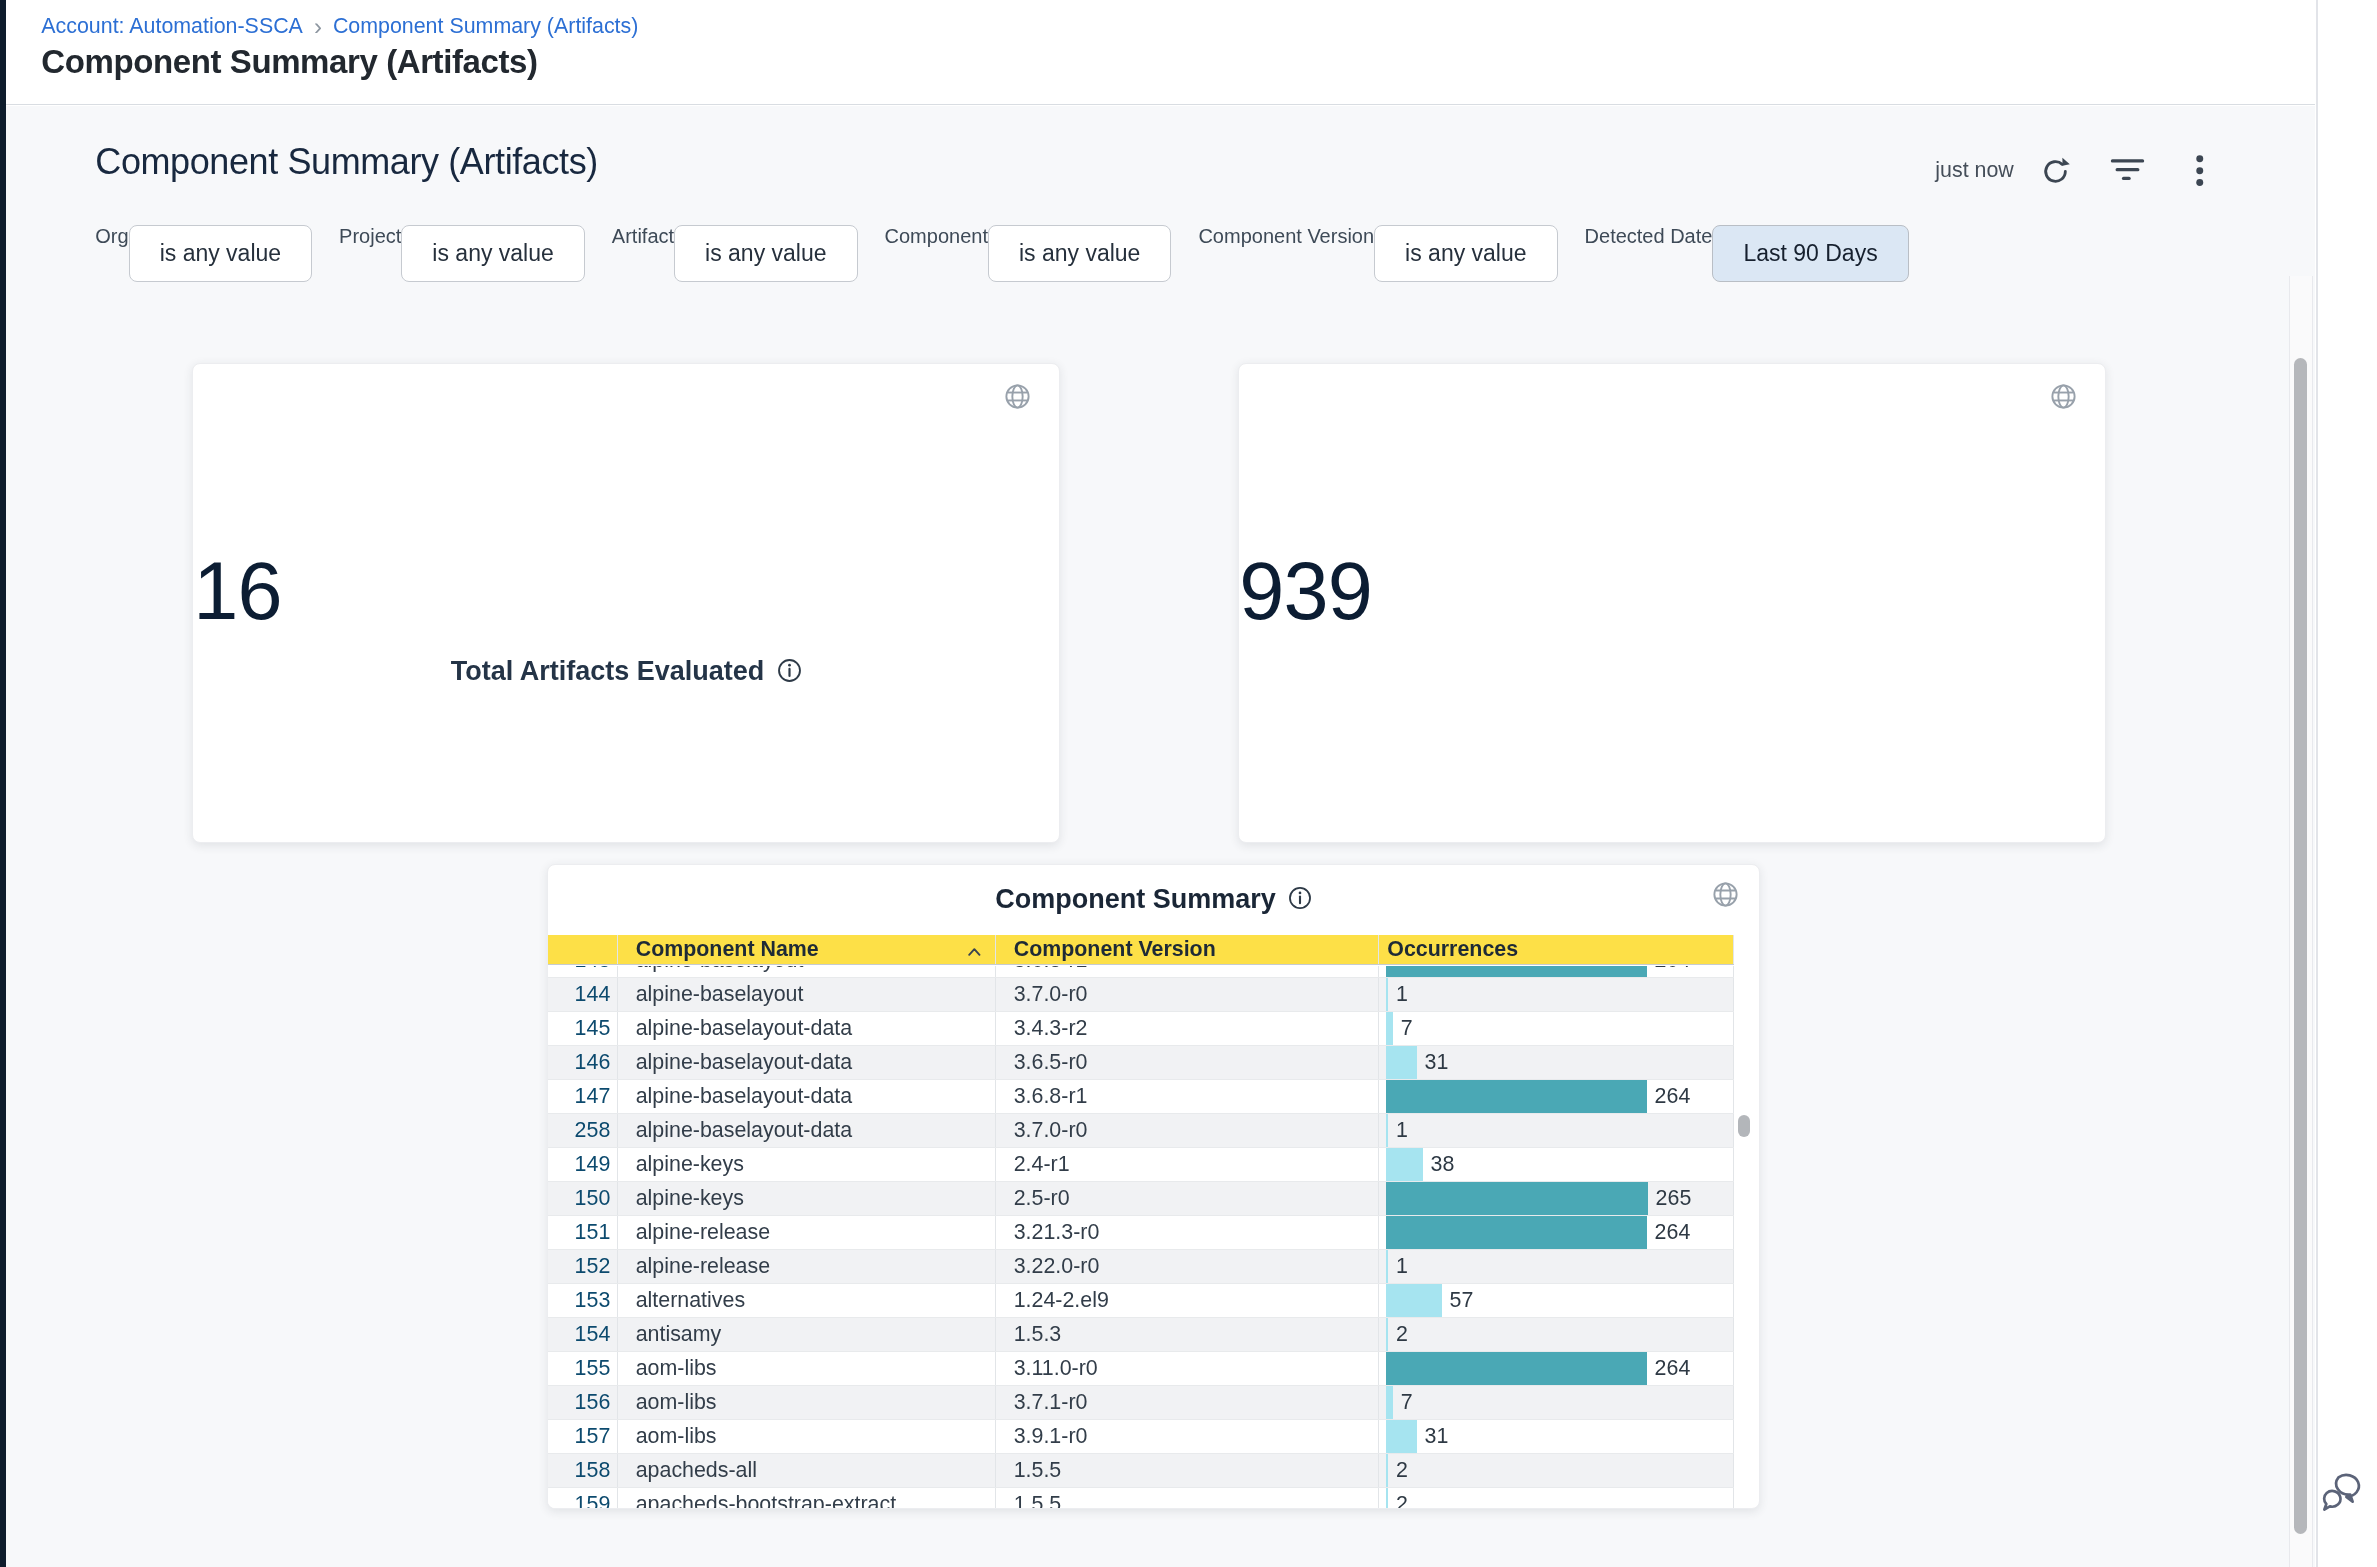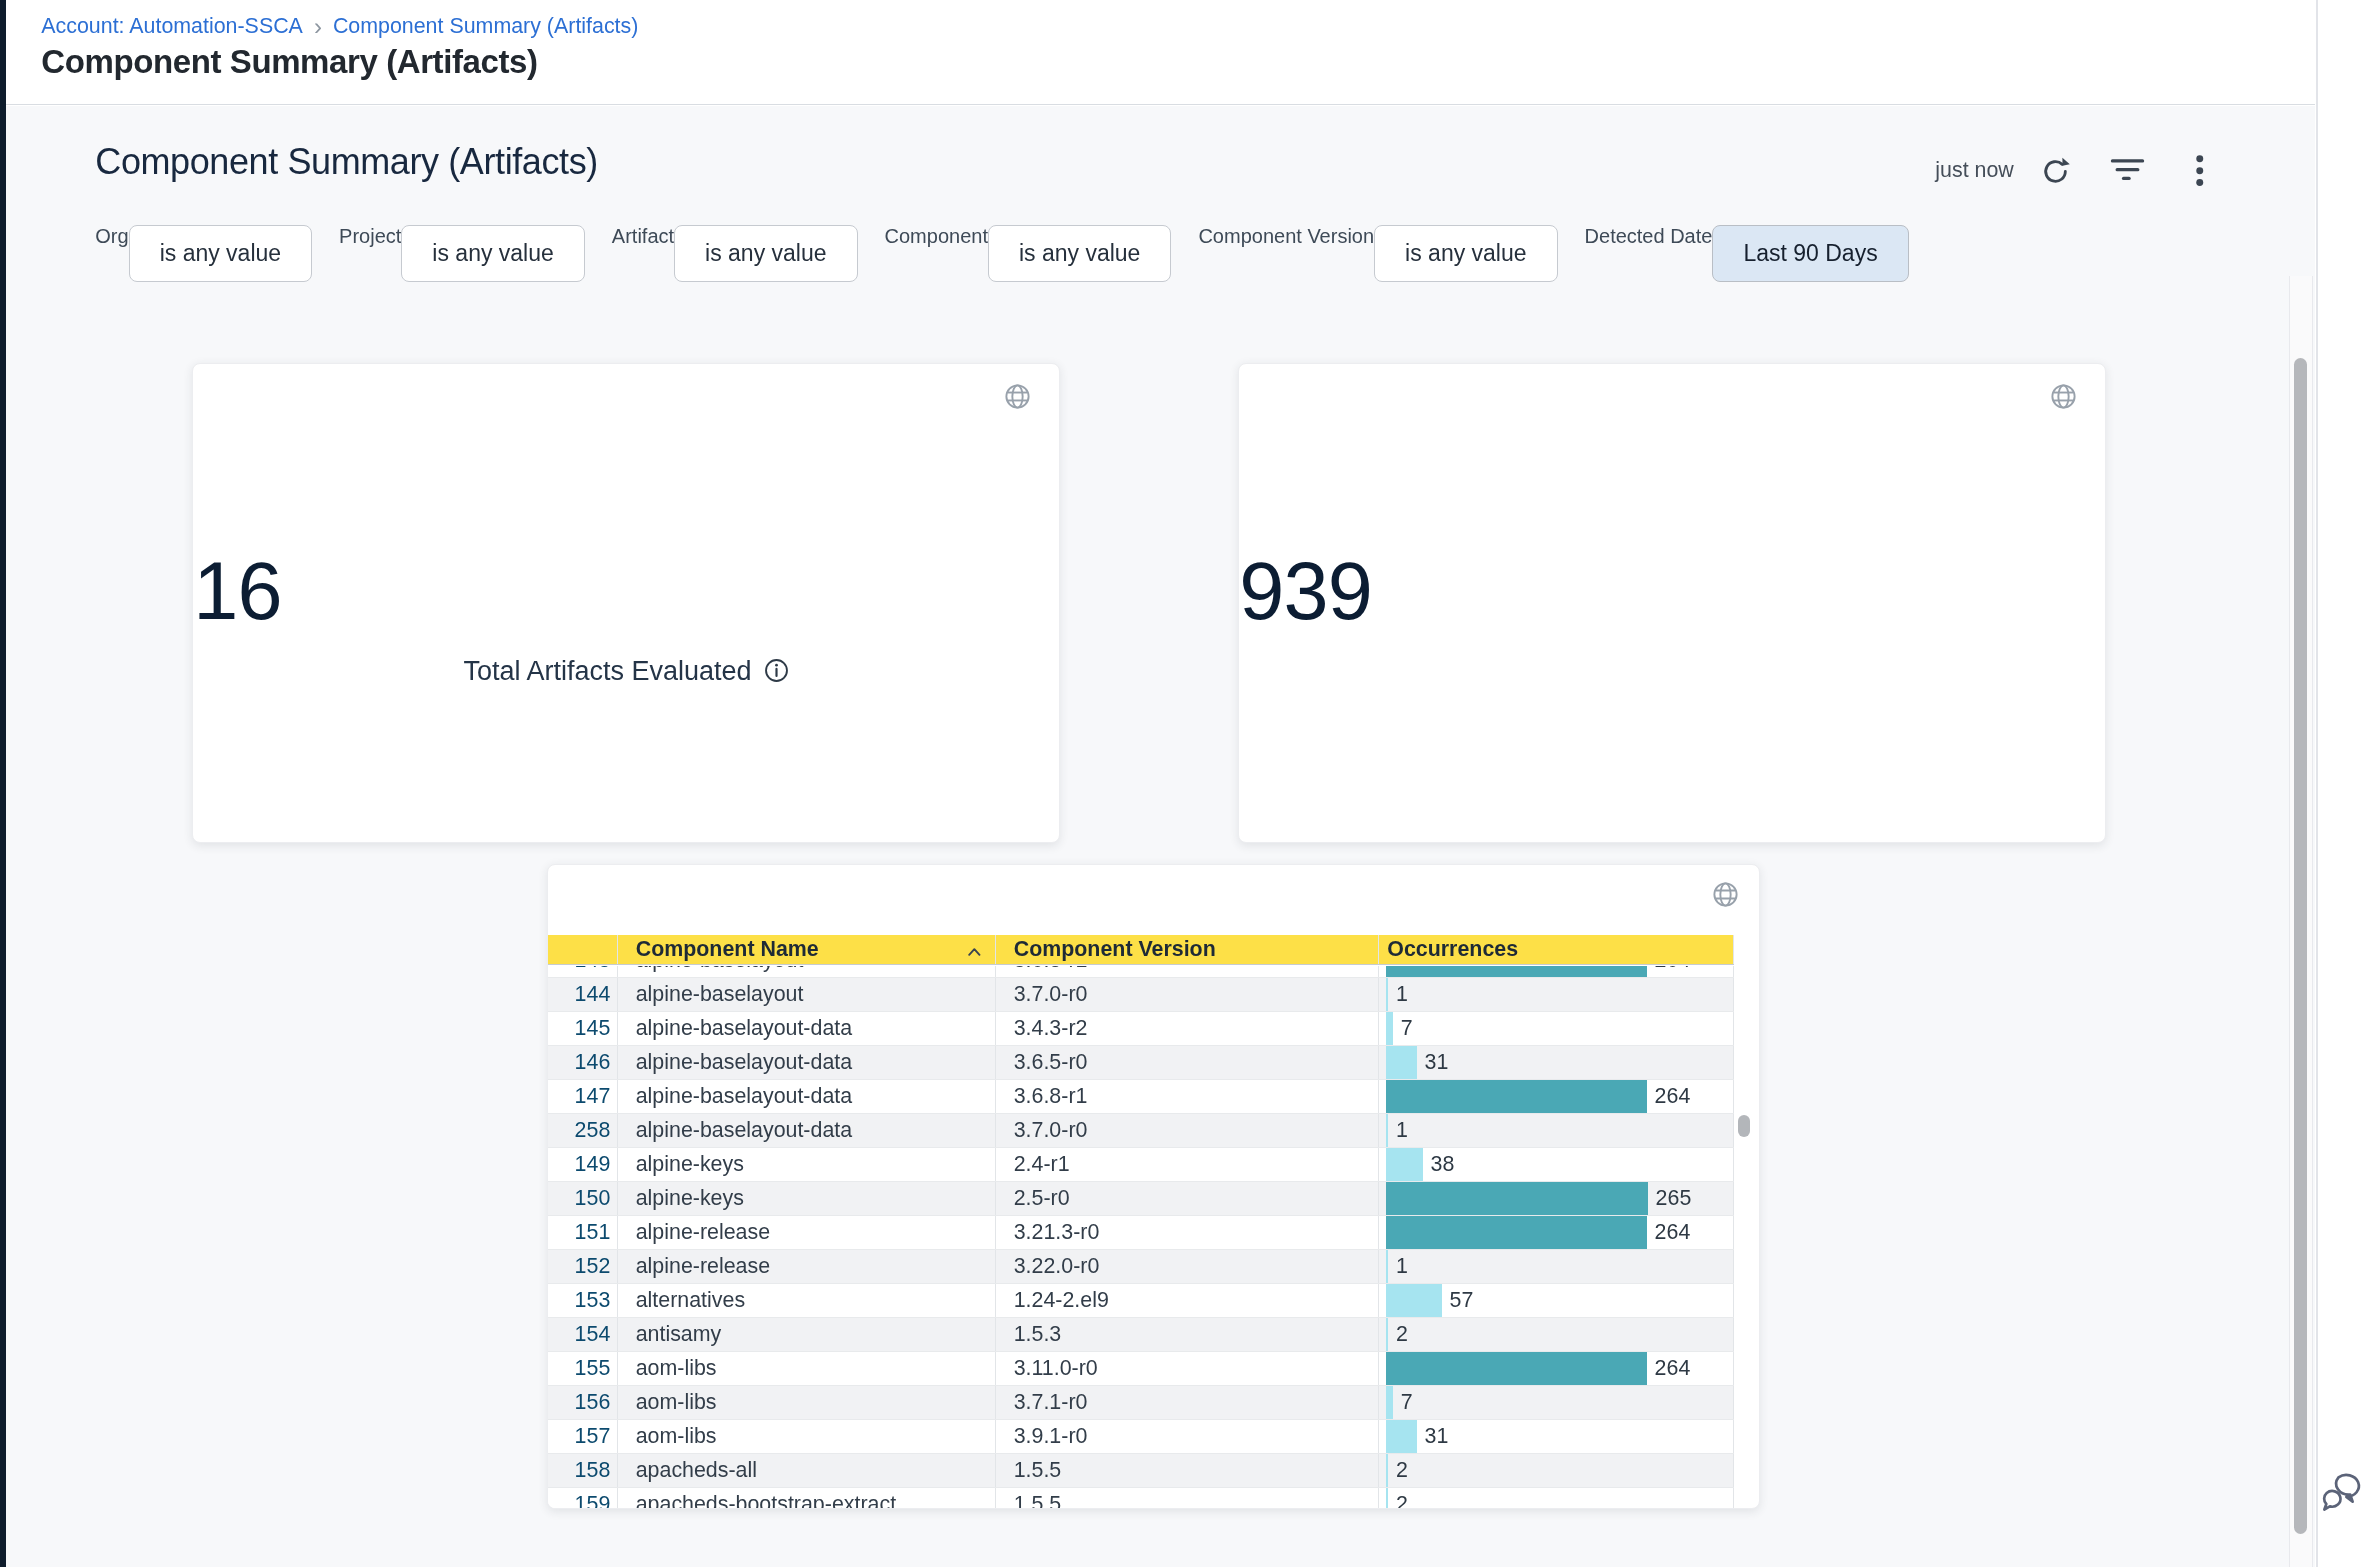--- a/index.html
+++ b/index.html
@@ -47,21 +47,21 @@
   
   .stat-card {
     position:absolute; top:257px; width:868px; height:480px; background:#fff;
     border:0.8px solid #ecedf0; border-radius:8px; box-shadow:0 2.4px 9.5px rgba(35,45,60,.10);
   }
   #stat-card-0 { left:186px; }
   #stat-card-1 { left:1232px; }
   .card-globe { position:absolute; right:28.5px; top:19px; }
   .stat-value { position:absolute; left:0; top:181px; width:100%; text-align:left;
     font-size:81px; font-weight:500; color:#0c1d33; letter-spacing:-0.8px; }
-  .stat-label-row { position:absolute; left:0; top:292px; width:100%; display:flex; align-items:center; justify-content:center; gap:12.7px; }
+  .stat-label-row { position:absolute; left:0; top:292px; width:100%; display:flex; align-items:center; justify-content:center; gap:12.7px;font-weight:bold; }
   .stat-label { font-size:27px; color:#243447; }
 
   
   .table-card {
     position:absolute; left:541px; top:758px; width:1213px; height:645px; background:#fff;
     border:0.8px solid #ecedf0; border-radius:8px; box-shadow:0 2.4px 9.5px rgba(35,45,60,.10); overflow:hidden;
   }
   .table-title-row { position:absolute; left:0; top:19px; width:100%; display:flex; align-items:center; justify-content:center; gap:12.7px; }
   .table-title { font-size:27px; font-weight:600; color:#1a2636; }
   .table-globe { position:absolute; right:20.6px; top:16px; }
@@ -205,20 +205,30 @@
           <circle cx="17" cy="17" r="14"></circle>
           <ellipse cx="17" cy="17" rx="6.5" ry="14"></ellipse>
           <line x1="4" y1="12" x2="30" y2="12"></line>
           <line x1="4" y1="22" x2="30" y2="22"></line>
         </svg>
       </span>
       <div class="stat-value">939</div>
     </div>
 
     <div class="table-card">
+      <div class="table-title-row">
+        <span class="table-title">Component Summary</span>
+        <span>
+          <svg width="24" height="24" viewBox="0 0 32 32" fill="none">
+            <circle cx="16" cy="16" r="13.4" stroke="#2e3a47" stroke-width="2.4"></circle>
+            <line x1="16" y1="14" x2="16" y2="23" stroke="#2e3a47" stroke-width="2.8" stroke-linecap="round"></line>
+            <circle cx="16" cy="9.2" r="1.8" fill="#2e3a47"></circle>
+          </svg>
+        </span>
+      </div>
       <span class="table-globe">
         <svg width="27" height="27" viewBox="0 0 34 34" fill="none" stroke="#98a1ab" stroke-width="2.4">
           <circle cx="17" cy="17" r="14"></circle>
           <ellipse cx="17" cy="17" rx="6.5" ry="14"></ellipse>
           <line x1="4" y1="12" x2="30" y2="12"></line>
           <line x1="4" y1="22" x2="30" y2="22"></line>
         </svg>
       </span>
 
       <div class="thead tgrid">

